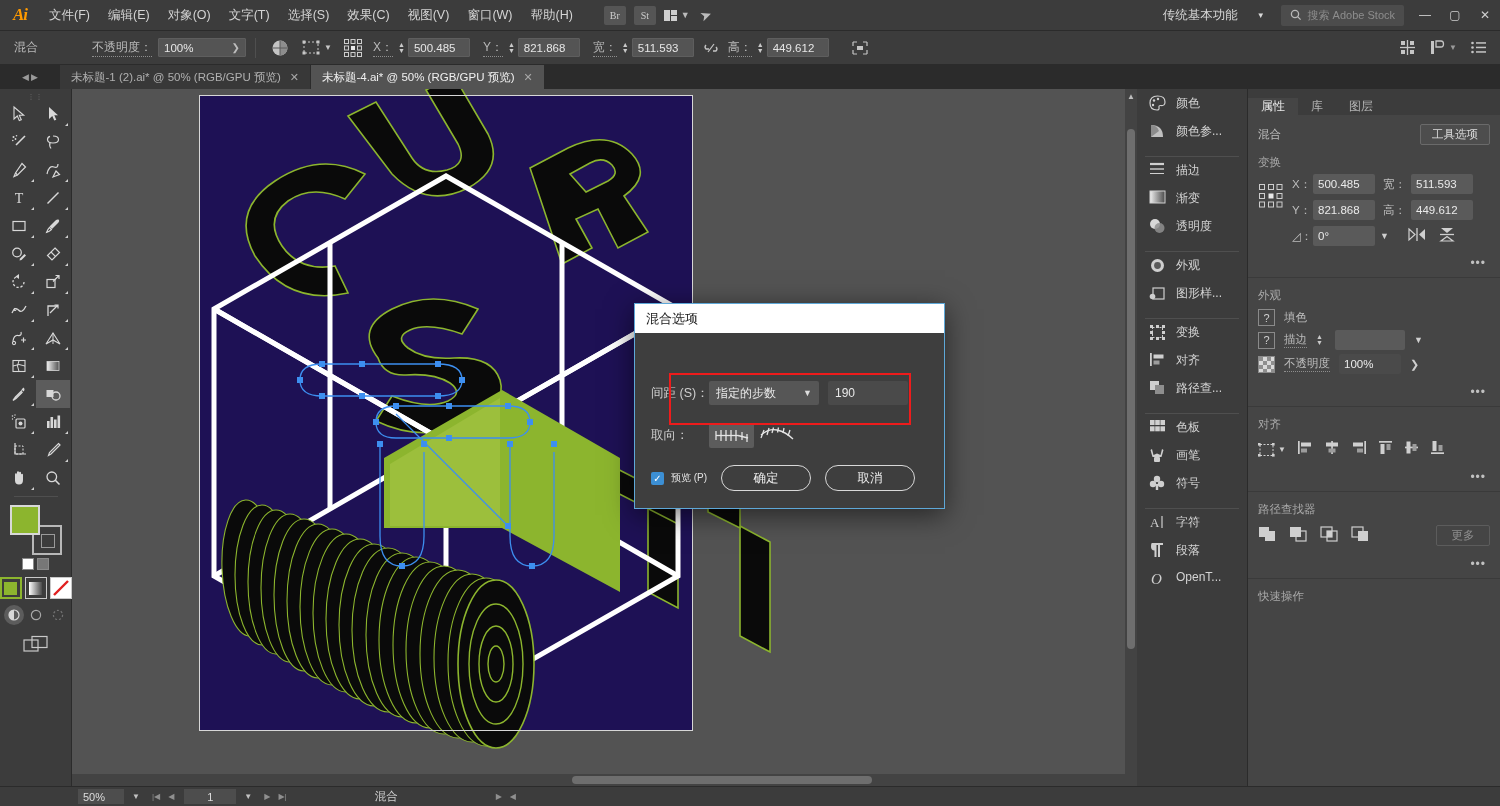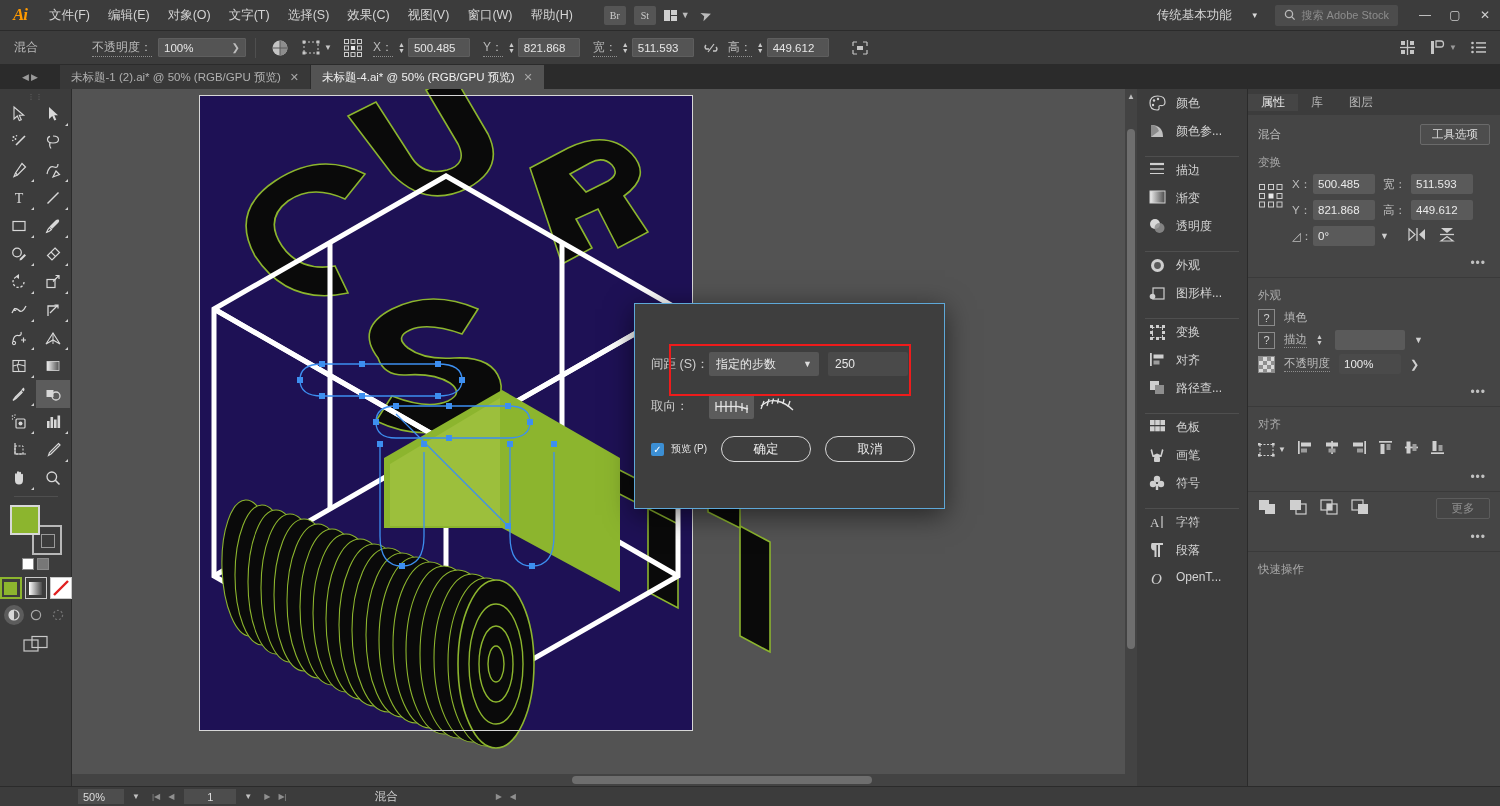--- a/index.html
+++ b/index.html
@@ -39,21 +39,21 @@
   .sq4 { display:grid; grid-template-columns:6px 6px; grid-template-rows:5px 5px; gap:1px; }
   .sq4 i { background:#cfcfcf; display:block; }
   .sq4 i:nth-child(1){ grid-row:1/3; }
   .rocket { color:#bbb; font-size:14px; margin-right:14px; transform:rotate(-20deg); }
   .workspace-sel {
     color:#d8d8d8; font-size:12.5px; display:flex; align-items:center; gap:19px;
     padding:0 10px; height:22px; margin-right:6px;
   }
   .search-box {
     display:flex; align-items:center; gap:6px; background:#4c4c4c;
-    height:21px; padding:0 9px; border-radius:2px; margin-right:12px;
+    height:21px; padding:0 9px; border-radius:2px; margin-right:6px;
   }
   .search-box .ph { color:#8d8d8d; font-size:11px; }
   .wbtns { display:flex; align-items:center; height:31px; }
   .wbtn {
     width:30px; height:31px; display:flex; align-items:center; justify-content:center;
     color:#cfcfcf; font-size:12px;
   }
 
   
   .ctrlbar {
@@ -193,21 +193,21 @@
   .dock-item { height:28px; display:flex; align-items:flex-start; gap:9px; padding-left:10px;
     color:#d3d3d3; font-size:12px; }
   .dock-sep { height:1px; background:#4f4f4f; margin:5px 8px; }
   .dock-ico { width:20px; display:flex; align-items:center; justify-content:center; }
 
   
   .props {
     position:absolute; left:1248px; top:89px; width:252px; height:697px;
     background:#454545;
   }
-  .ptabs { height:26px; display:flex; align-items:center; background:#3c3c3c; }
+  .ptabs { height:26px; display:flex; align-items:flex-end; background:#3c3c3c; }
   .ptab { padding:0 13px; display:flex; align-items:center; font-size:12px; color:#b5b5b5; }
   .ptab.active { background:#454545; color:#eaeaea; }
   .psec-title { color:#a9a9a9; font-size:11.5px; padding:8px 10px 4px 10px; }
   .pbtn {
     border:1px solid #6a6a6a; border-radius:2px; color:#dcdcdc; font-size:11.5px;
     height:21px; display:flex; align-items:center; justify-content:center; background:#4d4d4d;
   }
   .pfield {
     background:#5a5a5a; border-radius:2px; height:20px; min-width:62px;
     color:#eaeaea; font-size:11.5px; display:flex; align-items:center; padding:0 5px;
@@ -804,30 +804,31 @@
       <div class="thumb"></div>
       <div class="scroll-arrow" style="bottom:0">▼</div>
     </div>
   </div>
 
   <div class="hscroll">
     <div class="thumb"></div>
   </div>
 
   <div class="modal">
+    <div class="modal-title">混合选项</div>
     <div class="modal-body">
       <div class="redbox"></div>
       <div class="row" style="margin-top:24px">
         <span class="row-label">间距 (S)：</span>
         <div class="select">
           <span>指定的步数</span>
           <span style="font-size:9px;color:#ddd">▼</span>
         </div>
         <div class="textinput">
-          <span>250</span>
+          <span>190</span>
         </div>
       </div>
 
       <div class="row" style="margin-top:18px">
         <span class="row-label">取向：</span>
         <div class="orient-btn on">
           <svg width="36" height="17" viewBox="0 0 36 17">
             <g stroke="#e4e4e4" stroke-width="1.3" fill="none">
               <path d="M2 4 L2 13"></path>
                 <path d="M7 3 L7 14"></path>
@@ -1192,20 +1193,21 @@
           </svg></span>
       <span><svg width="15" height="15" viewBox="0 0 15 15">
             <rect x="1" y="12.3" width="13" height="1.7" fill="#cfcfcf"></rect>
             <rect x="2.5" y="1" width="4" height="10" fill="#cfcfcf"></rect>
             <rect x="8.5" y="5" width="4" height="6" fill="#9c9c9c"></rect>
           </svg></span>
     </div>
     <div style="text-align:right;padding:8px 14px 4px 0"><span class="dots3">•••</span></div>
     <div class="p-divider"></div>
 
+    <div class="psec-title">路径查找器</div>
     <div style="display:flex;align-items:center;gap:12px;padding:4px 10px 0 10px">
       <span><svg width="19" height="16" viewBox="0 0 19 16">
             <path d="M1 1 L11 1 L11 5 L17 5 L17 15 L7 15 L7 11 L1 11 Z" fill="#cfcfcf"></path>
           </svg></span>
       <span><svg width="19" height="16" viewBox="0 0 19 16">
             <rect x="1" y="1" width="11" height="10" fill="#cfcfcf"></rect>
             <rect x="7" y="5" width="10" height="10" fill="none" stroke="#cfcfcf" stroke-width="1.2"></rect>
           </svg></span>
       <span><svg width="19" height="16" viewBox="0 0 19 16">
             <rect x="1" y="1" width="11" height="10" fill="none" stroke="#cfcfcf" stroke-width="1.2"></rect>

